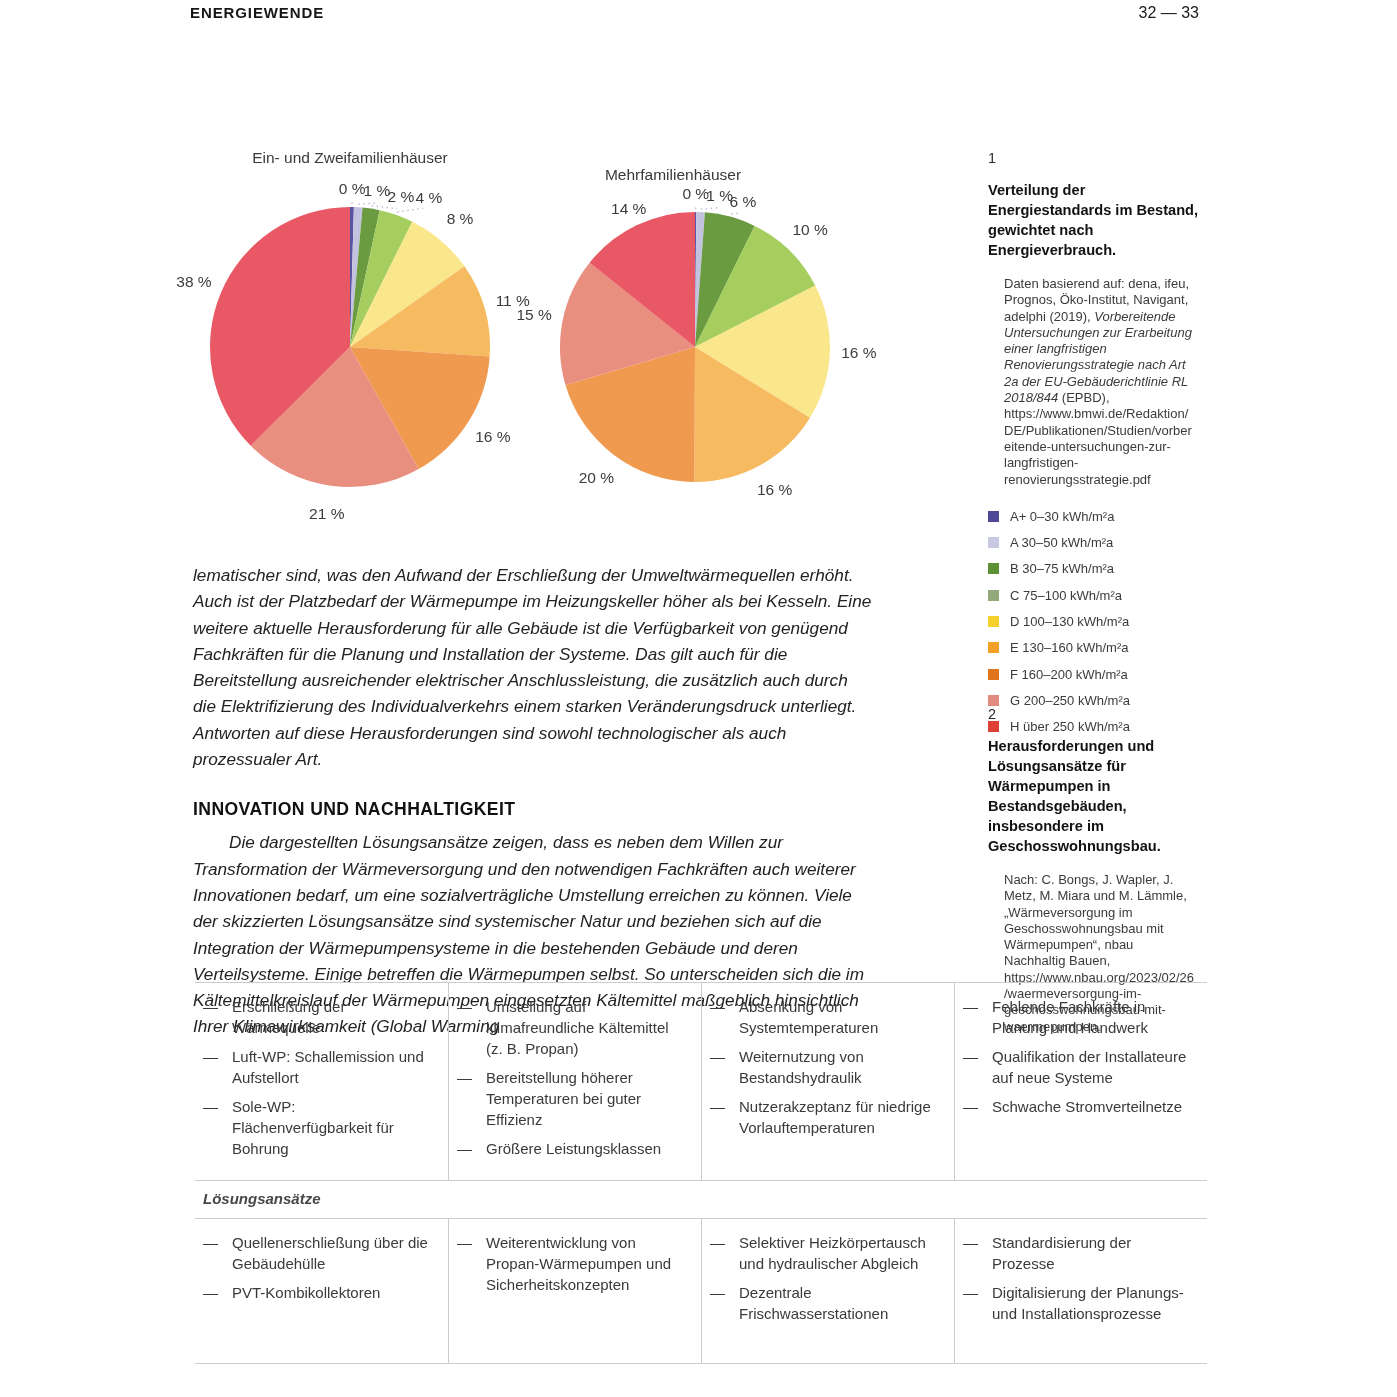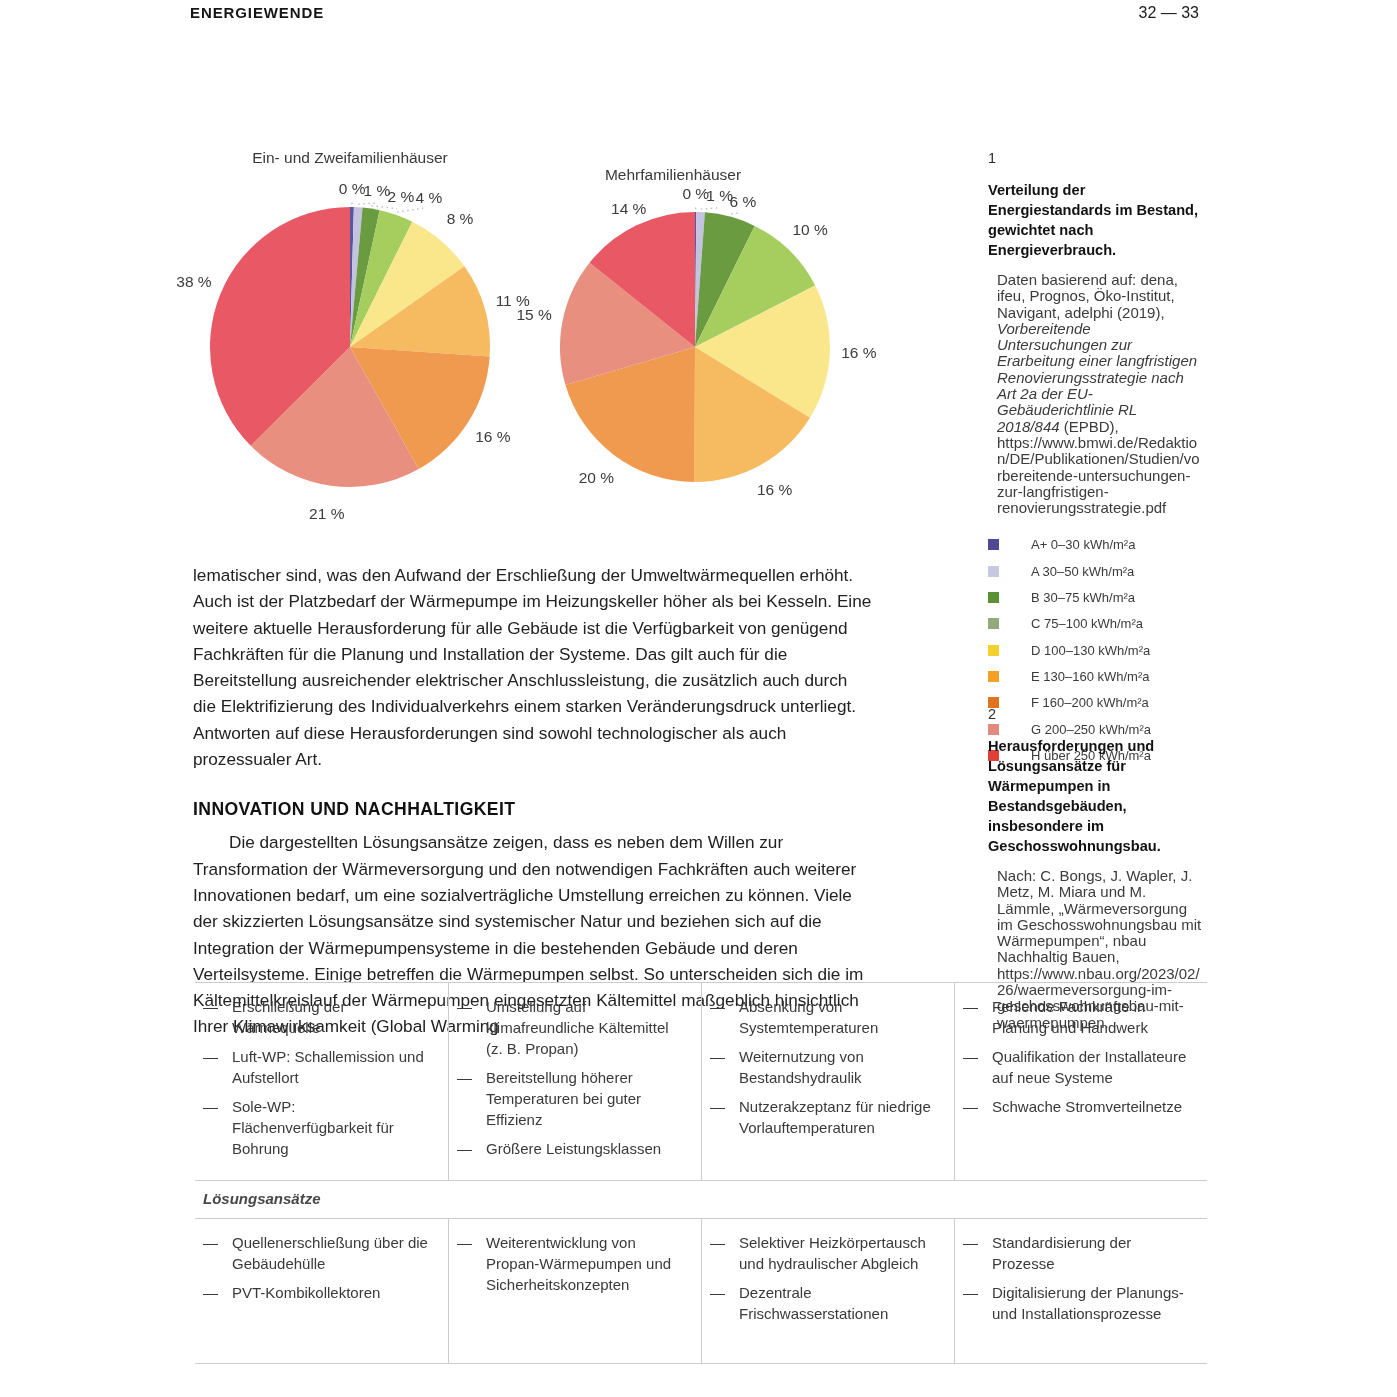--- a/index.html
+++ b/index.html
@@ -22,30 +22,30 @@
   svg.pie{position:absolute;left:0;top:0;}
   svg.pie text{font-family:"Liberation Sans",sans-serif;}
 
   
   .sidebar{position:absolute;left:988px;top:150px;width:224px;height:820px;color:#3b3b3b;}
   .note{position:absolute;left:0;width:224px;}
   #note-1{top:0;}
   #note-2{top:556px;}
   .note-num{font-size:14.5px;margin-bottom:14px;color:#2c2c2c;}
   .note-title{margin:0 0 12px;font-size:14.6px;line-height:20px;font-weight:bold;color:#121212;}
-  .note-src{margin:9px;font-size:15px;line-height:16.3px;word-wrap:break-word;}
+  .note-src{margin:16px;font-size:13px;line-height:16.3px;word-wrap:break-word;}
 
   .legend{list-style:none;margin:21px 0 0;padding:0;}
-  .legend li{display:flex;align-items:center;margin-bottom:11.3px;gap:21px;}
+  .legend li{display:flex;align-items:center;margin-bottom:11.3px;}
   .swatch{width:11px;height:11px;margin-right:11px;flex:none;}
   .legend-label{font-size:13px;color:#3b3b3b;}
 
   
   .body-col{position:absolute;left:193px;top:562px;width:682px;}
-  .body-col p{margin:0;font-size:17.2px;line-height:26.3px;color:#222;}
+  .body-col p{margin:0;font-size:17.2px;line-height:26.3px;color:#222;font-style:italic;}
   .body-col h2{margin:27px 0 9px;font-size:17.6px;letter-spacing:.4px;color:#111;}
   .indent{text-indent:36px;}
 
   
   .tbl{position:absolute;left:195px;top:982px;width:1012px;
        border-top:1px solid #cccccc;border-bottom:1px solid #cccccc;color:#3a3a3a;}
   .t-head,.t-row{display:grid;grid-template-columns:1fr 1fr 1fr 1fr;border-bottom:1px solid #cccccc;}
   .t-row:last-child{border-bottom:none;}
   .cell{padding:13px 12px 13px 8px;}
   .cell + .cell{border-left:1px solid #cccccc;}

